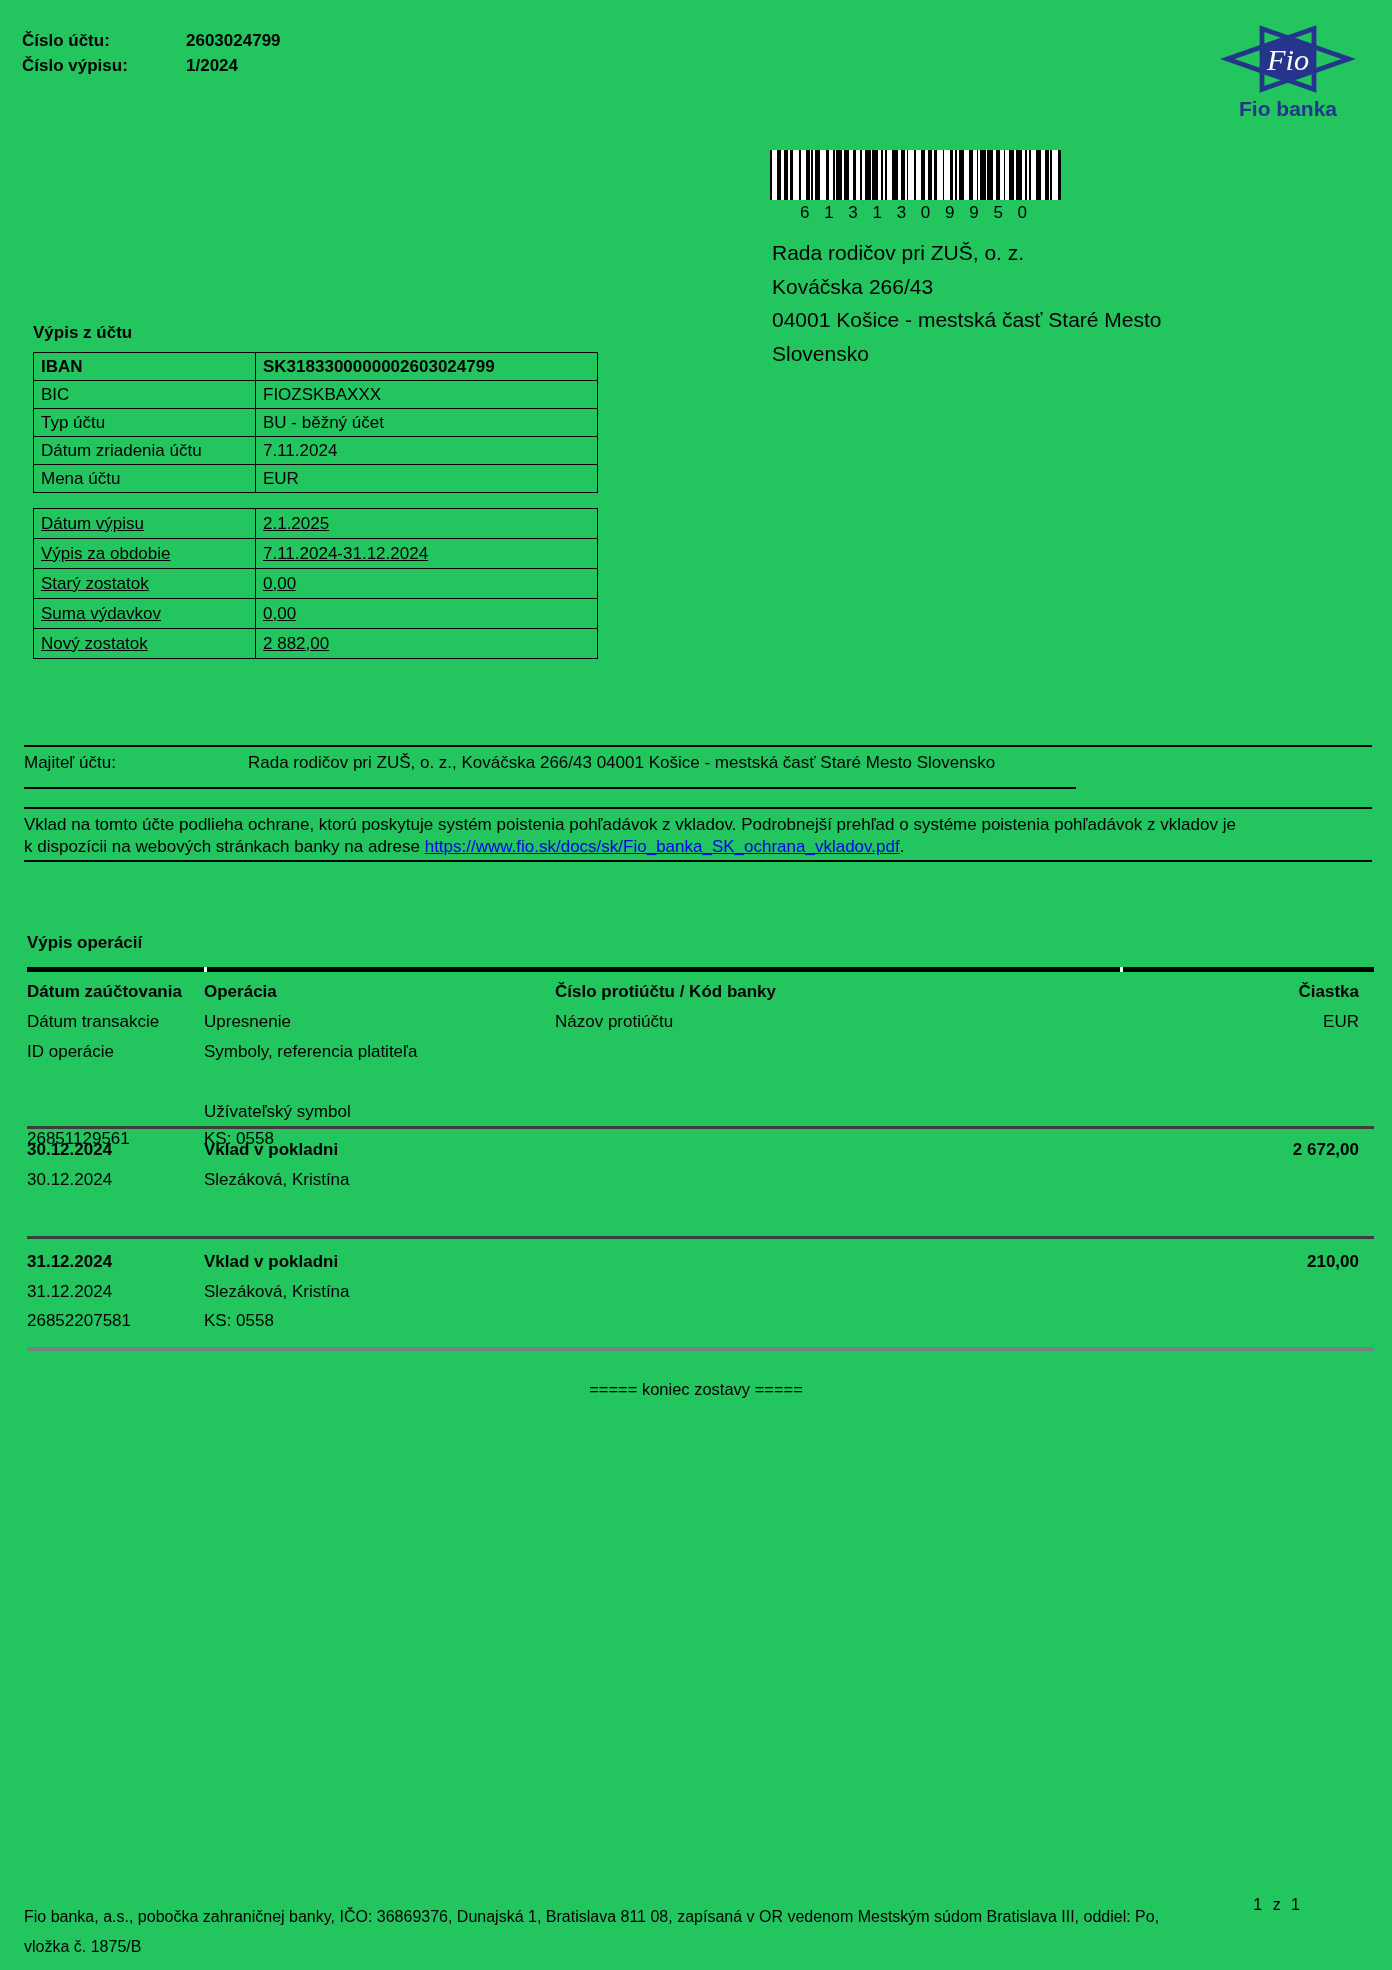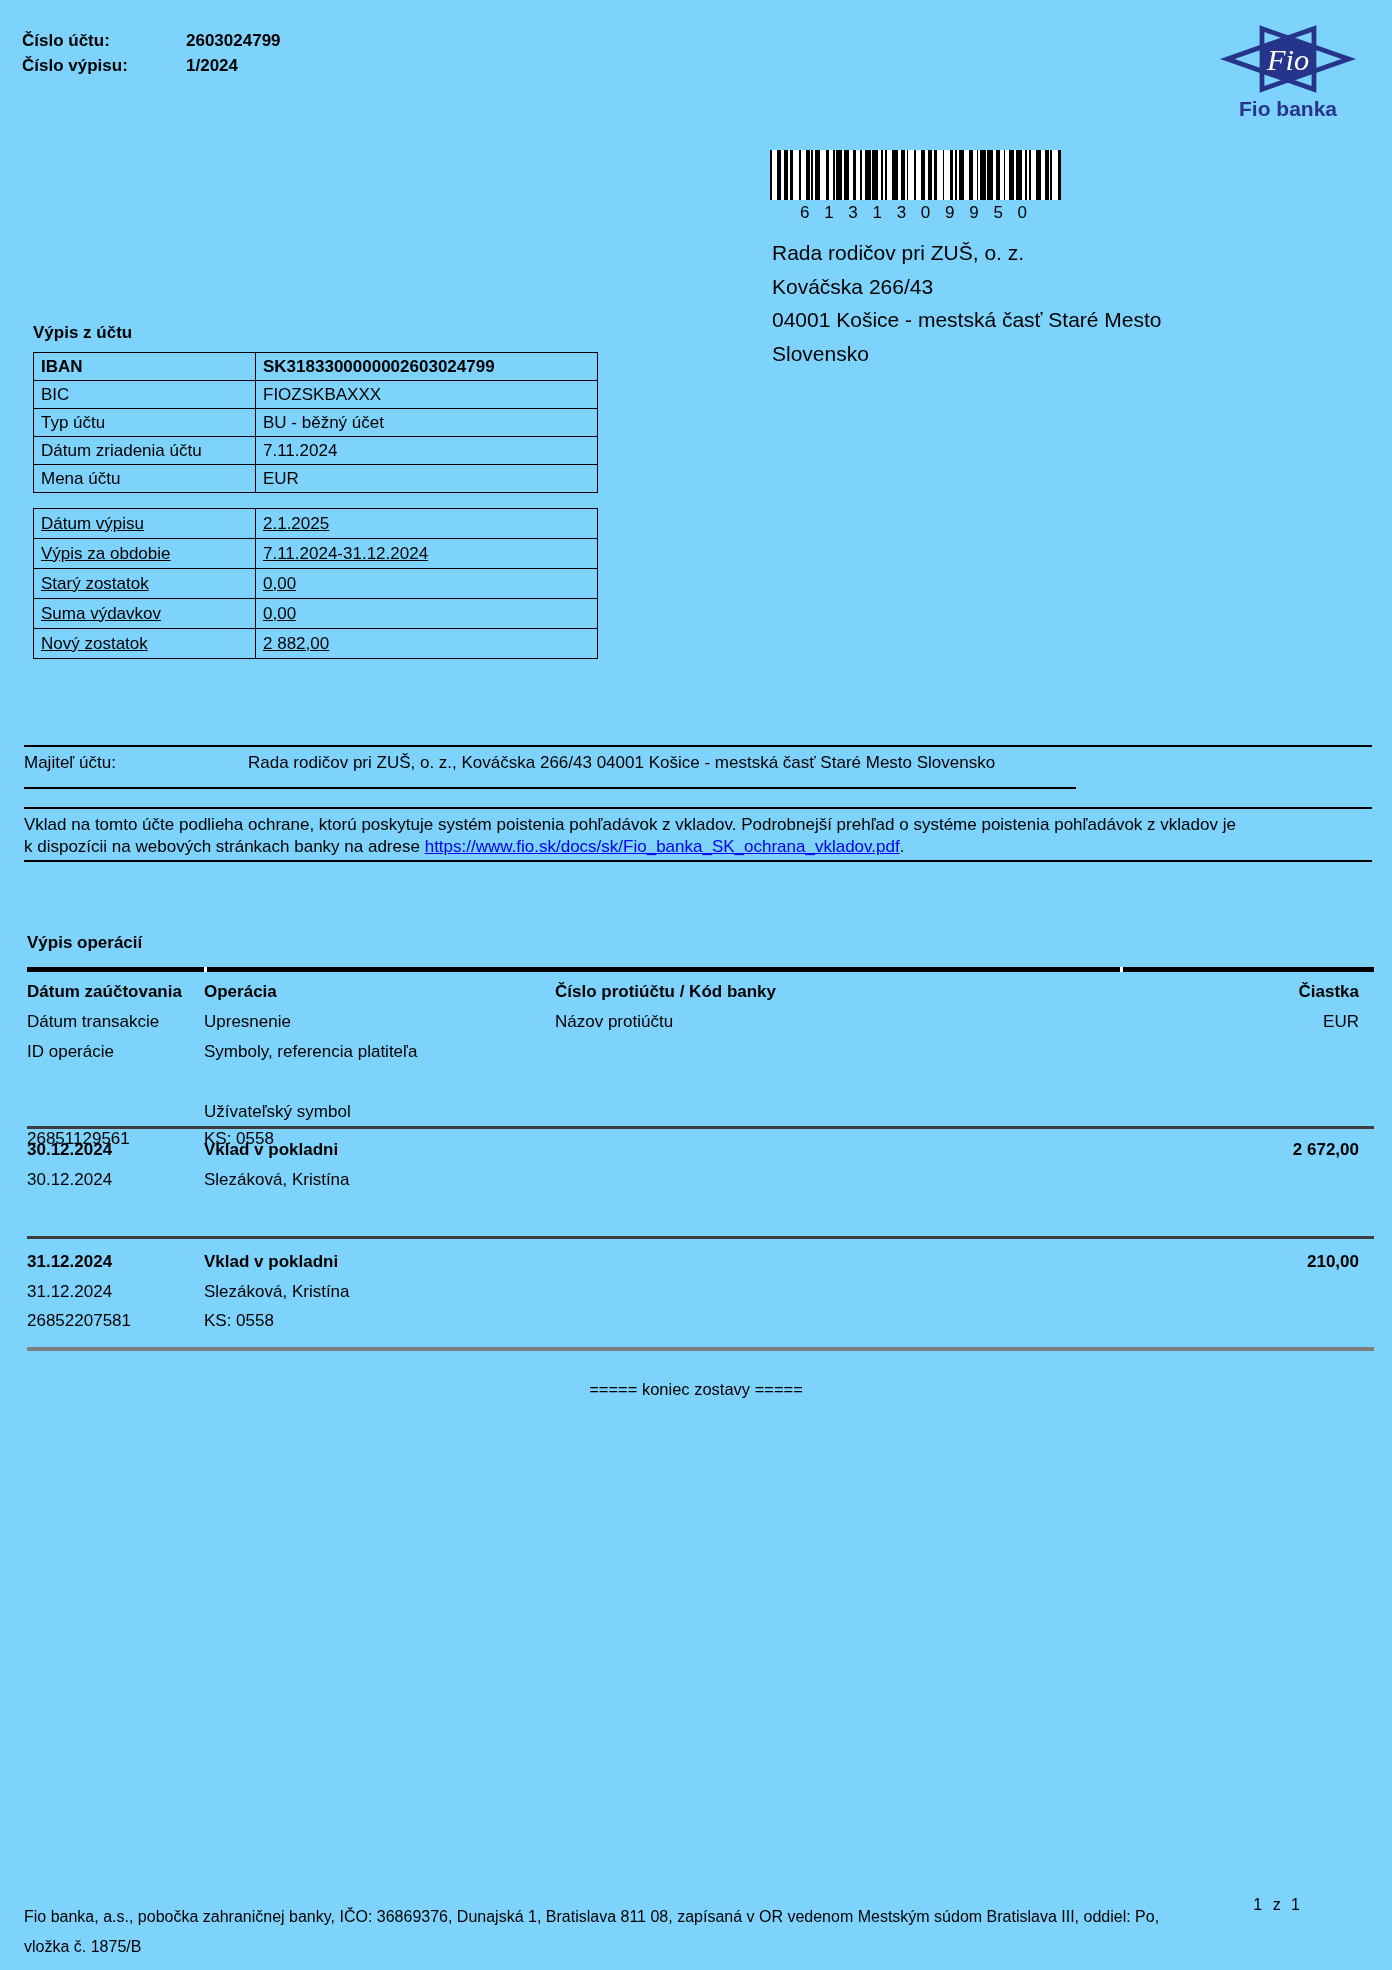--- a/index.html
+++ b/index.html
@@ -1,17 +1,17 @@
 <!DOCTYPE html>
 <html><head>
 <meta charset="utf-8">
 <style>
   html,body{margin:0;padding:0;background:#ffffff;}
   #page{
-    position:relative;width:1392px;height:1970px;background:#7dd3fc;
+    position:relative;width:1392px;height:1970px;background:#22c55e;
     font-family:"Liberation Sans", sans-serif;color:#000;overflow:hidden;
   }
   .abs{position:absolute;}
   .b{font-weight:bold;}
   
   .idlabel{position:absolute;left:22px;font-size:17px;font-weight:bold;}
   .idvalue{position:absolute;left:186px;font-size:17px;font-weight:bold;}
   
   #logo-brand{position:absolute;left:1218px;top:97px;width:140px;text-align:center;
     font-size:21px;font-weight:bold;color:#26358C;}

